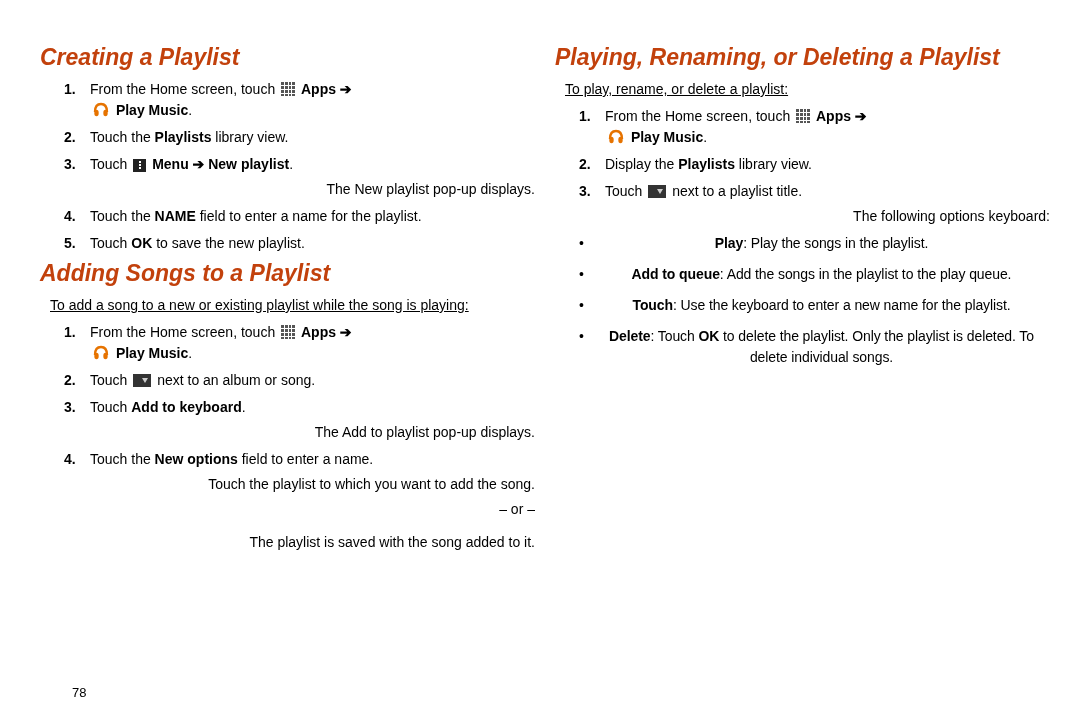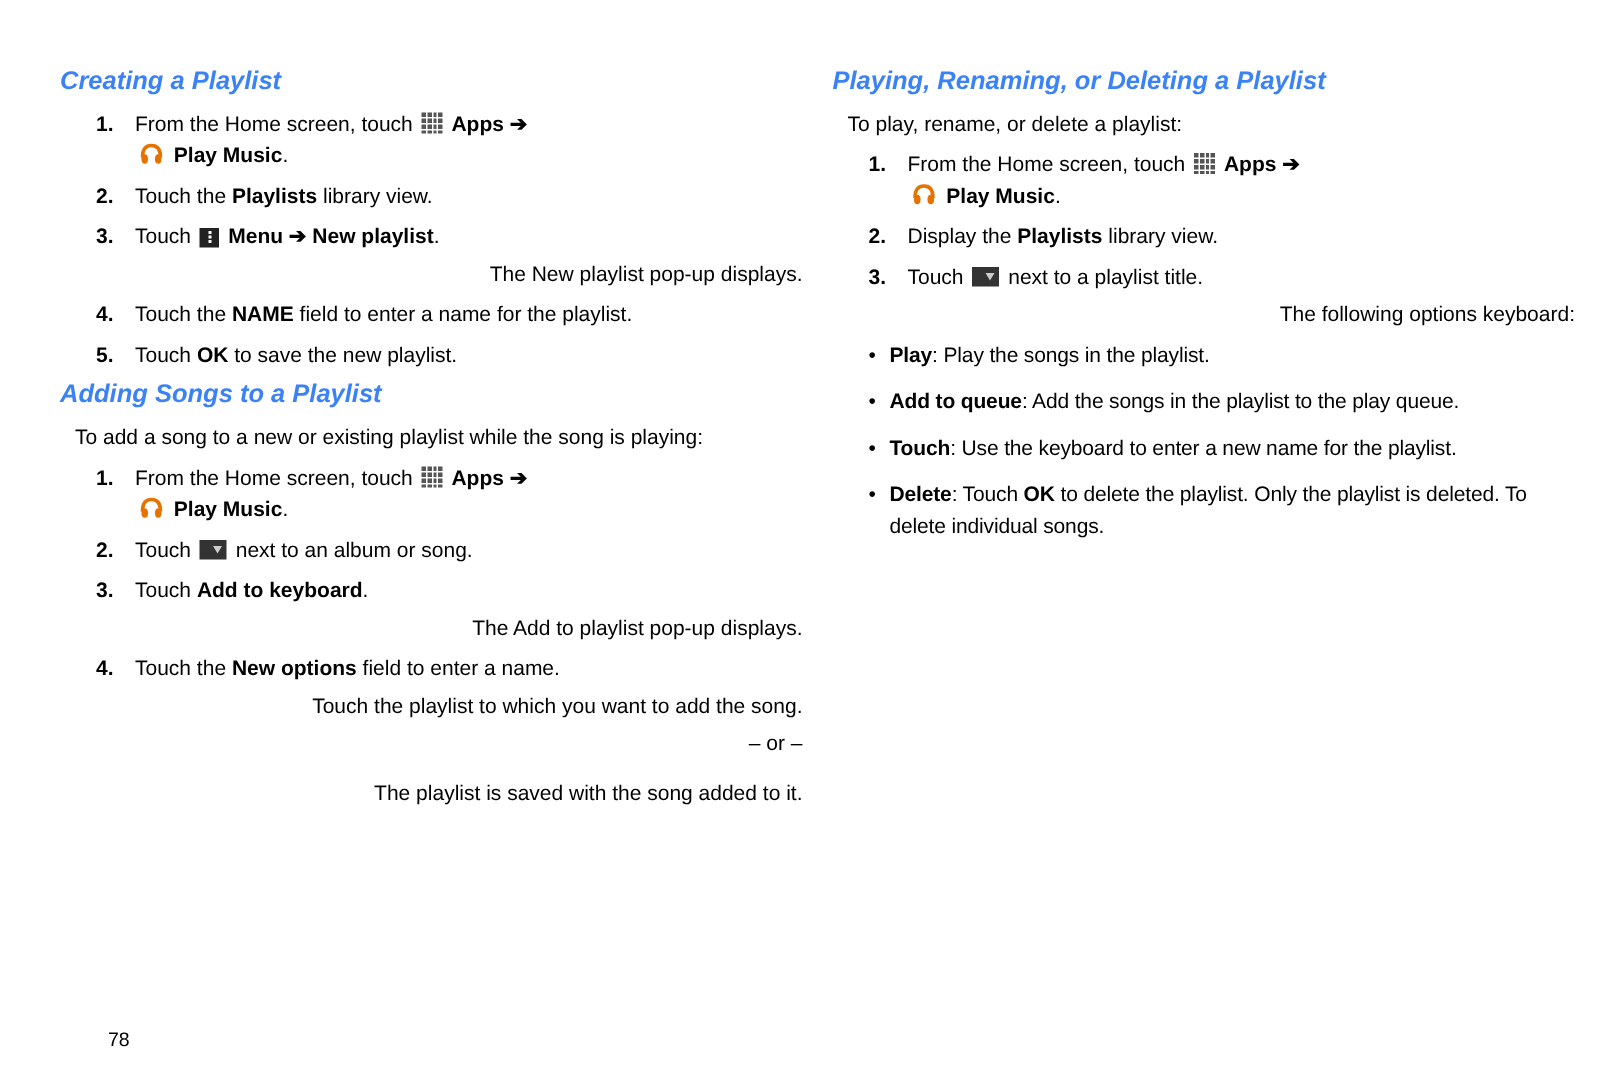--- a/index.html
+++ b/index.html
@@ -21,27 +21,28 @@
     box-sizing: border-box;
   }
   .col {
     flex: 1;
     min-width: 0;
   }
   h2 {
     font-family: Arial, Helvetica, sans-serif;
     font-weight: bold;
     font-style: italic;
-    color: #3b82f6;
-    font-size: 17px;
+    color: #c2410c;
+    font-size: 23px;
     margin: 4px 0 8px 0;
   }
   .intro {
     margin: 4px 0 6px 10px;
     line-height: 1.5;
+    text-decoration: underline;
   }
   ol {
     list-style: none;
     padding: 0;
     margin: 0 0 0 24px;
   }
   ol > li {
     position: relative;
     padding-left: 26px;
     margin-bottom: 6px;
@@ -143,21 +144,21 @@
     border-left: 3px solid transparent;
     border-right: 3px solid transparent;
     border-top: 5px solid #ccc;
   }
   .page-num {
     position: absolute;
     bottom: 20px;
     left: 72px;
     font-size: 13px;
   }
-  .condensed { font-family: "Arial Narrow", Arial, sans-serif; letter-spacing: -0.2px; }
+  .condensed { font-family: "Arial Narrow", Arial, sans-serif; letter-spacing: -0.2px; text-align: center; }
 </style>
 </head>
 <body>
 
 <div class="page">
 
   <div class="col">
 
     <h2>Creating a Playlist</h2>
 

